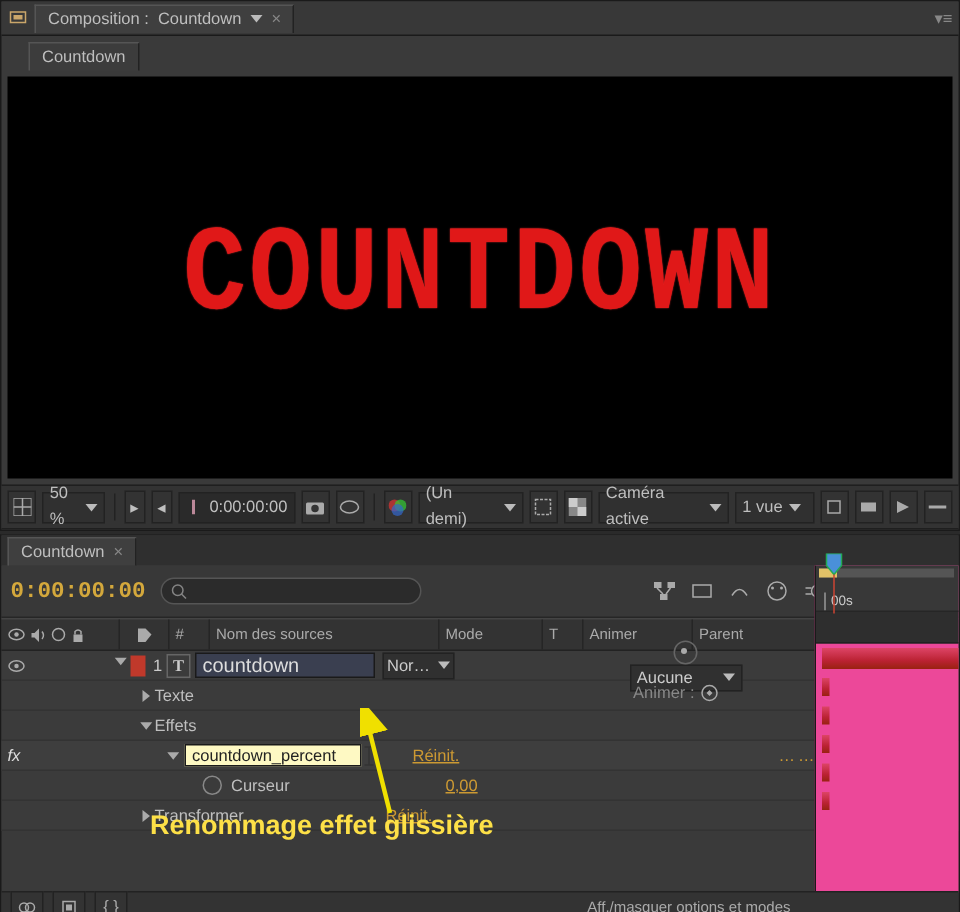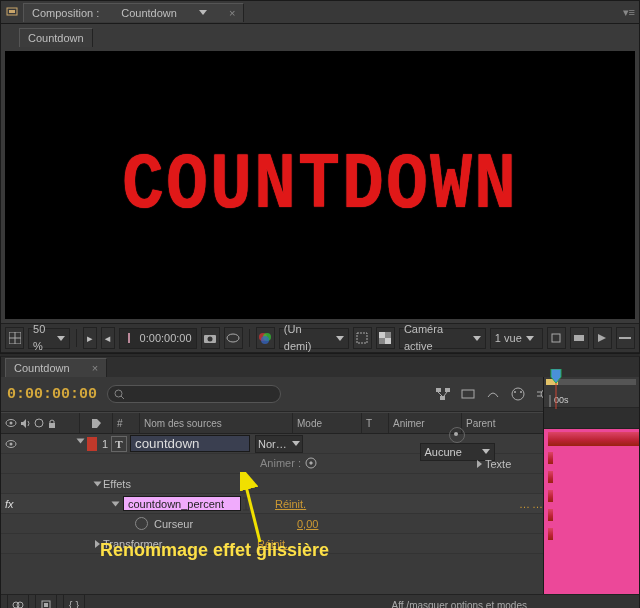--- a/index.html
+++ b/index.html
@@ -1,18 +1,18 @@
 <!DOCTYPE html>
 <html><head>
 <meta charset="utf-8">
 <style>
   html,body{margin:0;padding:0;background:#2a2a2a;font-family:Tahoma,Arial,sans-serif;font-size:11px;color:#bfbfbf;width:640px;height:608px;overflow:hidden;}
   .panel{background:#3a3a3a;}
   .border{border:1px solid #1a1a1a;}
-  .tab{display:inline-flex;align-items:center;gap:22px;padding:3px 8px;background:#3c3c3c;border-top:1px solid #555;border-left:1px solid #555;border-right:1px solid #222;}
+  .tab{display:inline-flex;align-items:center;gap:6px;padding:3px 8px;background:#3c3c3c;border-top:1px solid #555;border-left:1px solid #555;border-right:1px solid #222;}
   .tab.active{background:#3f3f3f;}
   .tab .close{color:#888;}
   .dropdown-arrow{width:0;height:0;border-left:4px solid transparent;border-right:4px solid transparent;border-top:5px solid #bbb;display:inline-block;}
   .select{display:inline-flex;align-items:center;gap:4px;background:#303030;border:1px solid #222;padding:1px 4px;height:17px;line-height:17px;}
   .icon-btn{display:inline-flex;align-items:center;justify-content:center;width:20px;height:20px;background:#333;border:1px solid #222;}
   .comp-header{display:flex;align-items:center;gap:4px;height:22px;padding:0 4px;border-bottom:1px solid #1a1a1a;background:#383838;}
   .flyout{margin-left:auto;display:flex;gap:2px;}
   .bread{display:flex;padding:4px 0 0 18px;}
   .bread .tab{font-size:11px;}
   .viewport{background:#000;margin:4px;height:268px;display:flex;align-items:center;justify-content:center;overflow:hidden;}
@@ -30,21 +30,21 @@
   .col-headers{display:flex;align-items:center;height:20px;background:#333;border-top:1px solid #444;border-bottom:1px solid #222;font-size:10px;color:#aaa;}
   .col-headers > div{border-right:1px solid #252525;padding:0 4px;height:100%;display:flex;align-items:center;}
   .layers{background:#3b3b3b;}
   .row{display:flex;align-items:center;height:19px;font-size:11px;border-bottom:1px solid #333;}
   .toggle-cell{display:flex;align-items:center;width:70px;padding-left:4px;gap:2px;}
   .layer-color{width:10px;height:14px;background:#c0392b;}
   .num{width:12px;text-align:center;color:#ccc;}
   .tw{width:0;height:0;border-top:4px solid transparent;border-bottom:4px solid transparent;border-left:5px solid #aaa;display:inline-block;margin-right:3px;cursor:pointer;}
   .tw.open{transform:rotate(90deg);}
   .layer-name-field{background:#3a3f50;border:1px solid #1a1a1a;color:#ddd;padding:1px 4px;width:110px;height:13px;}
-  .effect-name-field{background:#f0abfc;border:1px solid #1a1a1a;color:#222;padding:0px 4px;width:108px;height:13px;font-size:11px;}
+  .effect-name-field{background:#fef9c3;border:1px solid #1a1a1a;color:#222;padding:0px 4px;width:108px;height:13px;font-size:11px;}
   .mode-select{background:#303030;border:1px solid #222;color:#ccc;padding:0 2px;width:42px;display:flex;align-items:center;justify-content:space-between;height:16px;}
   .parent-select{background:#303030;border:1px solid #222;color:#ccc;padding:0 4px;width:65px;display:flex;align-items:center;justify-content:space-between;height:16px;}
   .pick{display:inline-block;width:14px;height:14px;border:1px solid #666;border-radius:50%;position:relative;}
   .pick:after{content:'';position:absolute;width:4px;height:4px;background:#aaa;border-radius:50%;top:4px;left:4px;}
   .link{color:#cc9933;text-decoration:underline;cursor:pointer;}
   .ruler{height:30px;background:#383838;border-bottom:1px solid #262626;position:relative;}
   .playhead{position:absolute;left:5px;top:-8px;}
   .bar{height:18px;margin-top:1px;position:relative;}
   .bar.red:after{content:'';position:absolute;left:4px;right:0;top:2px;height:14px;background:linear-gradient(#d46,#b23 60%, #921);}
   .bar.mark:before{content:'';position:absolute;left:4px;top:3px;width:5px;height:12px;background:linear-gradient(#d46,#b23 60%,#921);}
@@ -304,31 +304,31 @@
         <span class="pick"></span>
         <span class="parent-select">
             <span>Aucune</span>
             <span class="dropdown-arrow"></span>
           </span>
       </div>
     </div>
 
     <div class="row">
       <div style="width:94px;"></div>
+      <div style="width:162px;display:flex;align-items:center;">
+        <span class="tw"></span>
+        <span>Texte</span>
+      </div>
       <div style="flex:1;display:flex;justify-content:flex-end;padding-right:160px;">
         <span class="animer">Animer :</span>
         <span style="width:4px;"></span>
         <span><svg width="12" height="12">
               <circle cx="6" cy="6" r="5" fill="none" stroke="#aaa"></circle>
               <path d="M4 6 L8 6 L6 4 Z M4 6 L8 6 L6 8 Z" fill="#aaa"></path>
             </svg></span>
-      </div>
-      <div style="width:162px;display:flex;align-items:center;">
-        <span class="tw"></span>
-        <span>Texte</span>
       </div>
     </div>
 
     <div class="row">
       <div style="width:94px;"></div>
       <div style="width:162px;display:flex;align-items:center;">
         <span class="tw open"></span>
         <span>Effets</span>
       </div>
     </div>

